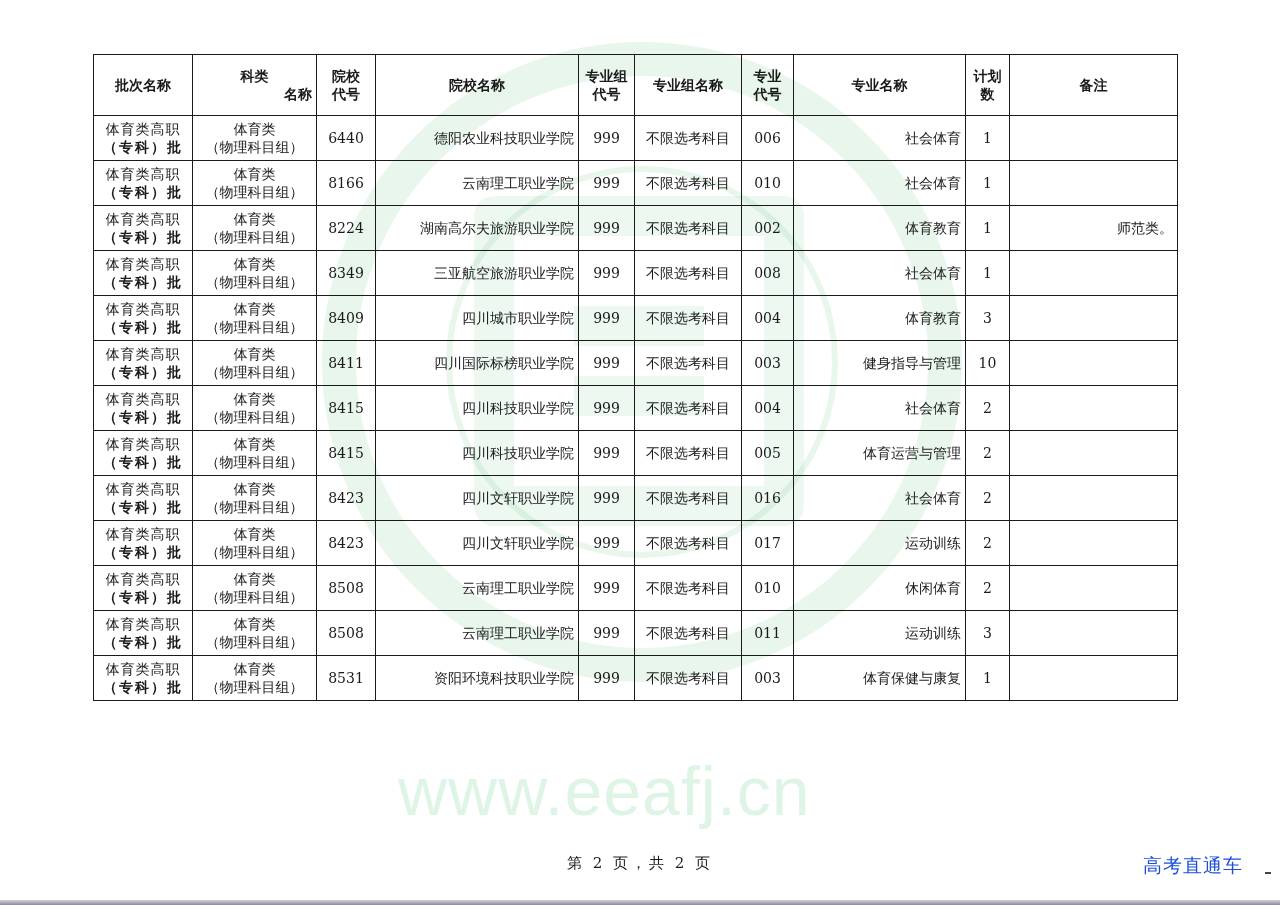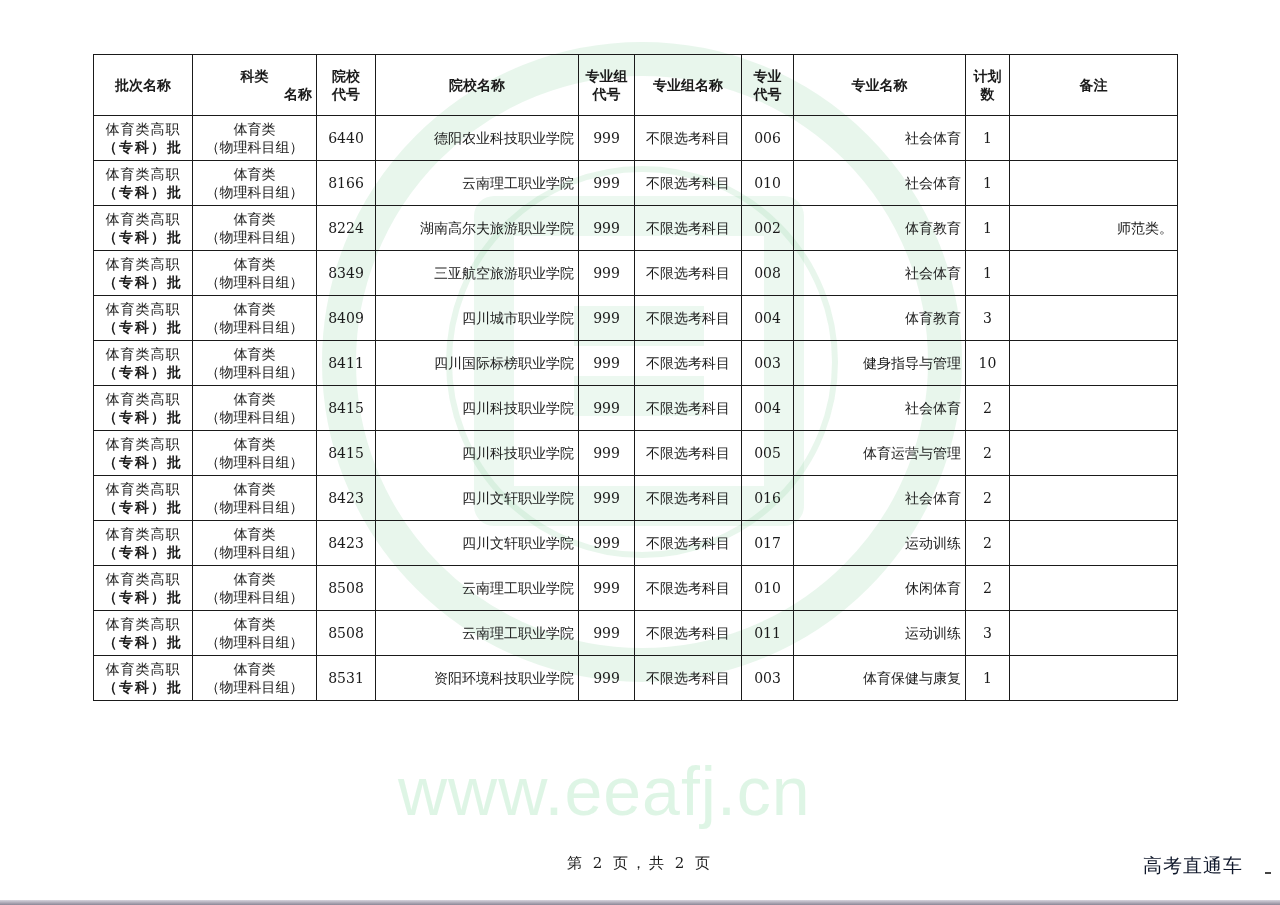--- a/index.html
+++ b/index.html
@@ -64,21 +64,21 @@
   table.plan td .l1, table.plan td .l2 { display: block; }
   table.plan td.batch .l1 { letter-spacing: 1px; }
   table.plan td.batch .l2 { letter-spacing: 2px; font-weight: bold; }
   .footer-page {
     position: absolute; left: 0; width: 1280px; top: 854px; text-align: center;
     font-size: 15px; letter-spacing: 3px; color: #1a1a1a;
   }
   .footer-brand {
     position: absolute; left: 1143px; top: 853px;
     font-family: "DejaVu Sans", "Liberation Sans", sans-serif;
-    font-size: 19px; color: #0f172a; letter-spacing: 1px;
+    font-size: 19px; color: #1d4ed8; letter-spacing: 1px;
   }
   .footer-dash {
     position: absolute; left: 1265px; top: 872px; width: 6px; height: 2px; background: #444;
   }
   .bottom-edge {
     position: absolute; left: 0; top: 900px; width: 1280px; height: 5px;
     background: linear-gradient(#d8d4de, #8c8796);
   }
 </style>
 </head>

